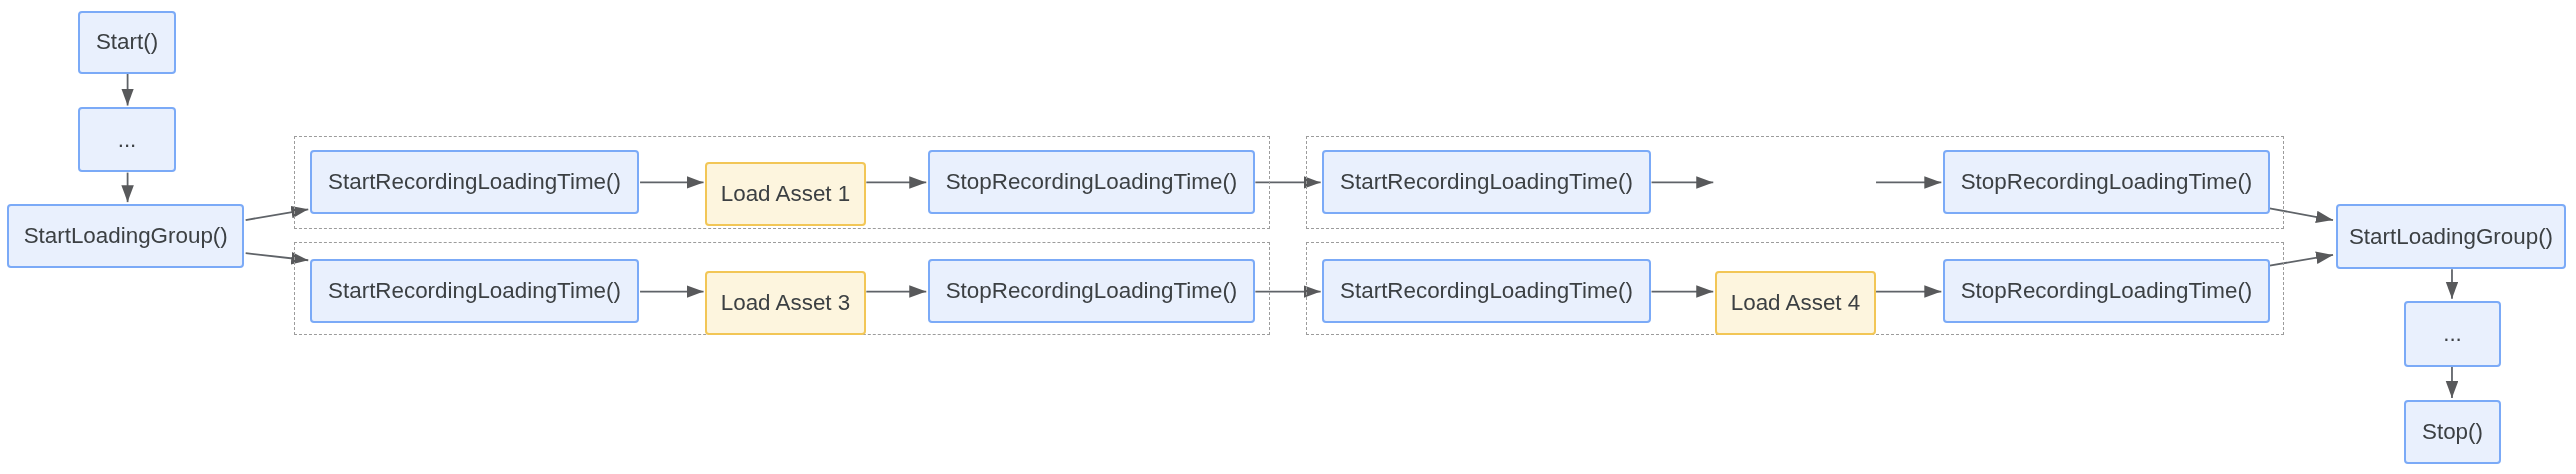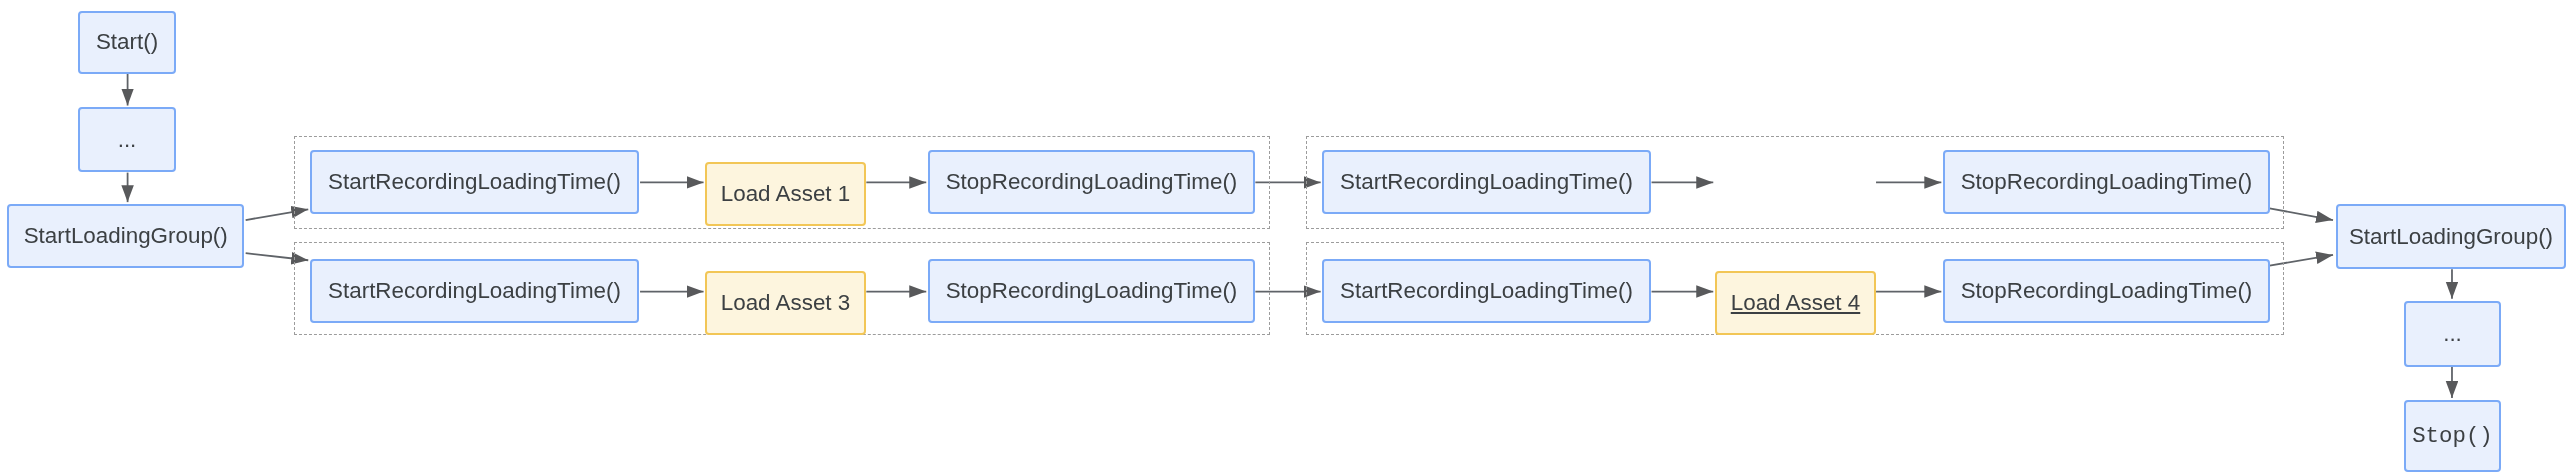--- a/index.html
+++ b/index.html
@@ -100,21 +100,21 @@
   <div class="node" style="left:928px; top:150px; width:327px; height:64px;">StopRecordingLoadingTime()</div>
 
   <div class="node" style="left:310px; top:259px; width:329px; height:64px;">StartRecordingLoadingTime()</div>
   <div class="node asset" style="left:705px; top:259px; width:161px; height:64px;">Load Asset 3</div>
   <div class="node" style="left:928px; top:259px; width:327px; height:64px;">StopRecordingLoadingTime()</div>
 
   <div class="node" style="left:1322px; top:150px; width:329px; height:64px;">StartRecordingLoadingTime()</div>
   <div class="node" style="left:1943px; top:150px; width:327px; height:64px;">StopRecordingLoadingTime()</div>
 
   <div class="node" style="left:1322px; top:259px; width:329px; height:64px;">StartRecordingLoadingTime()</div>
-  <div class="node asset" style="left:1715px; top:259px; width:161px; height:64px;text-decoration:underline;">Load Asset 4</div>
+  <div class="node asset" style="left:1715px; top:259px; width:161px; height:64px;">Load Asset 4</div>
   <div class="node" style="left:1943px; top:259px; width:327px; height:64px;">StopRecordingLoadingTime()</div>
 
   <div class="node" style="left:2336px; top:204px; width:230px; height:65px;">StartLoadingGroup()</div>
   <div class="node" style="left:2404px; top:301px; width:97px; height:66px;">...</div>
-  <div class="node" style="left:2404px; top:400px; width:97px; height:72px;font-family:Liberation Mono, monospace;">Stop()</div>
+  <div class="node" style="left:2404px; top:400px; width:97px; height:64px;">Stop()</div>
 
 </div>
 
 
 </body></html>

